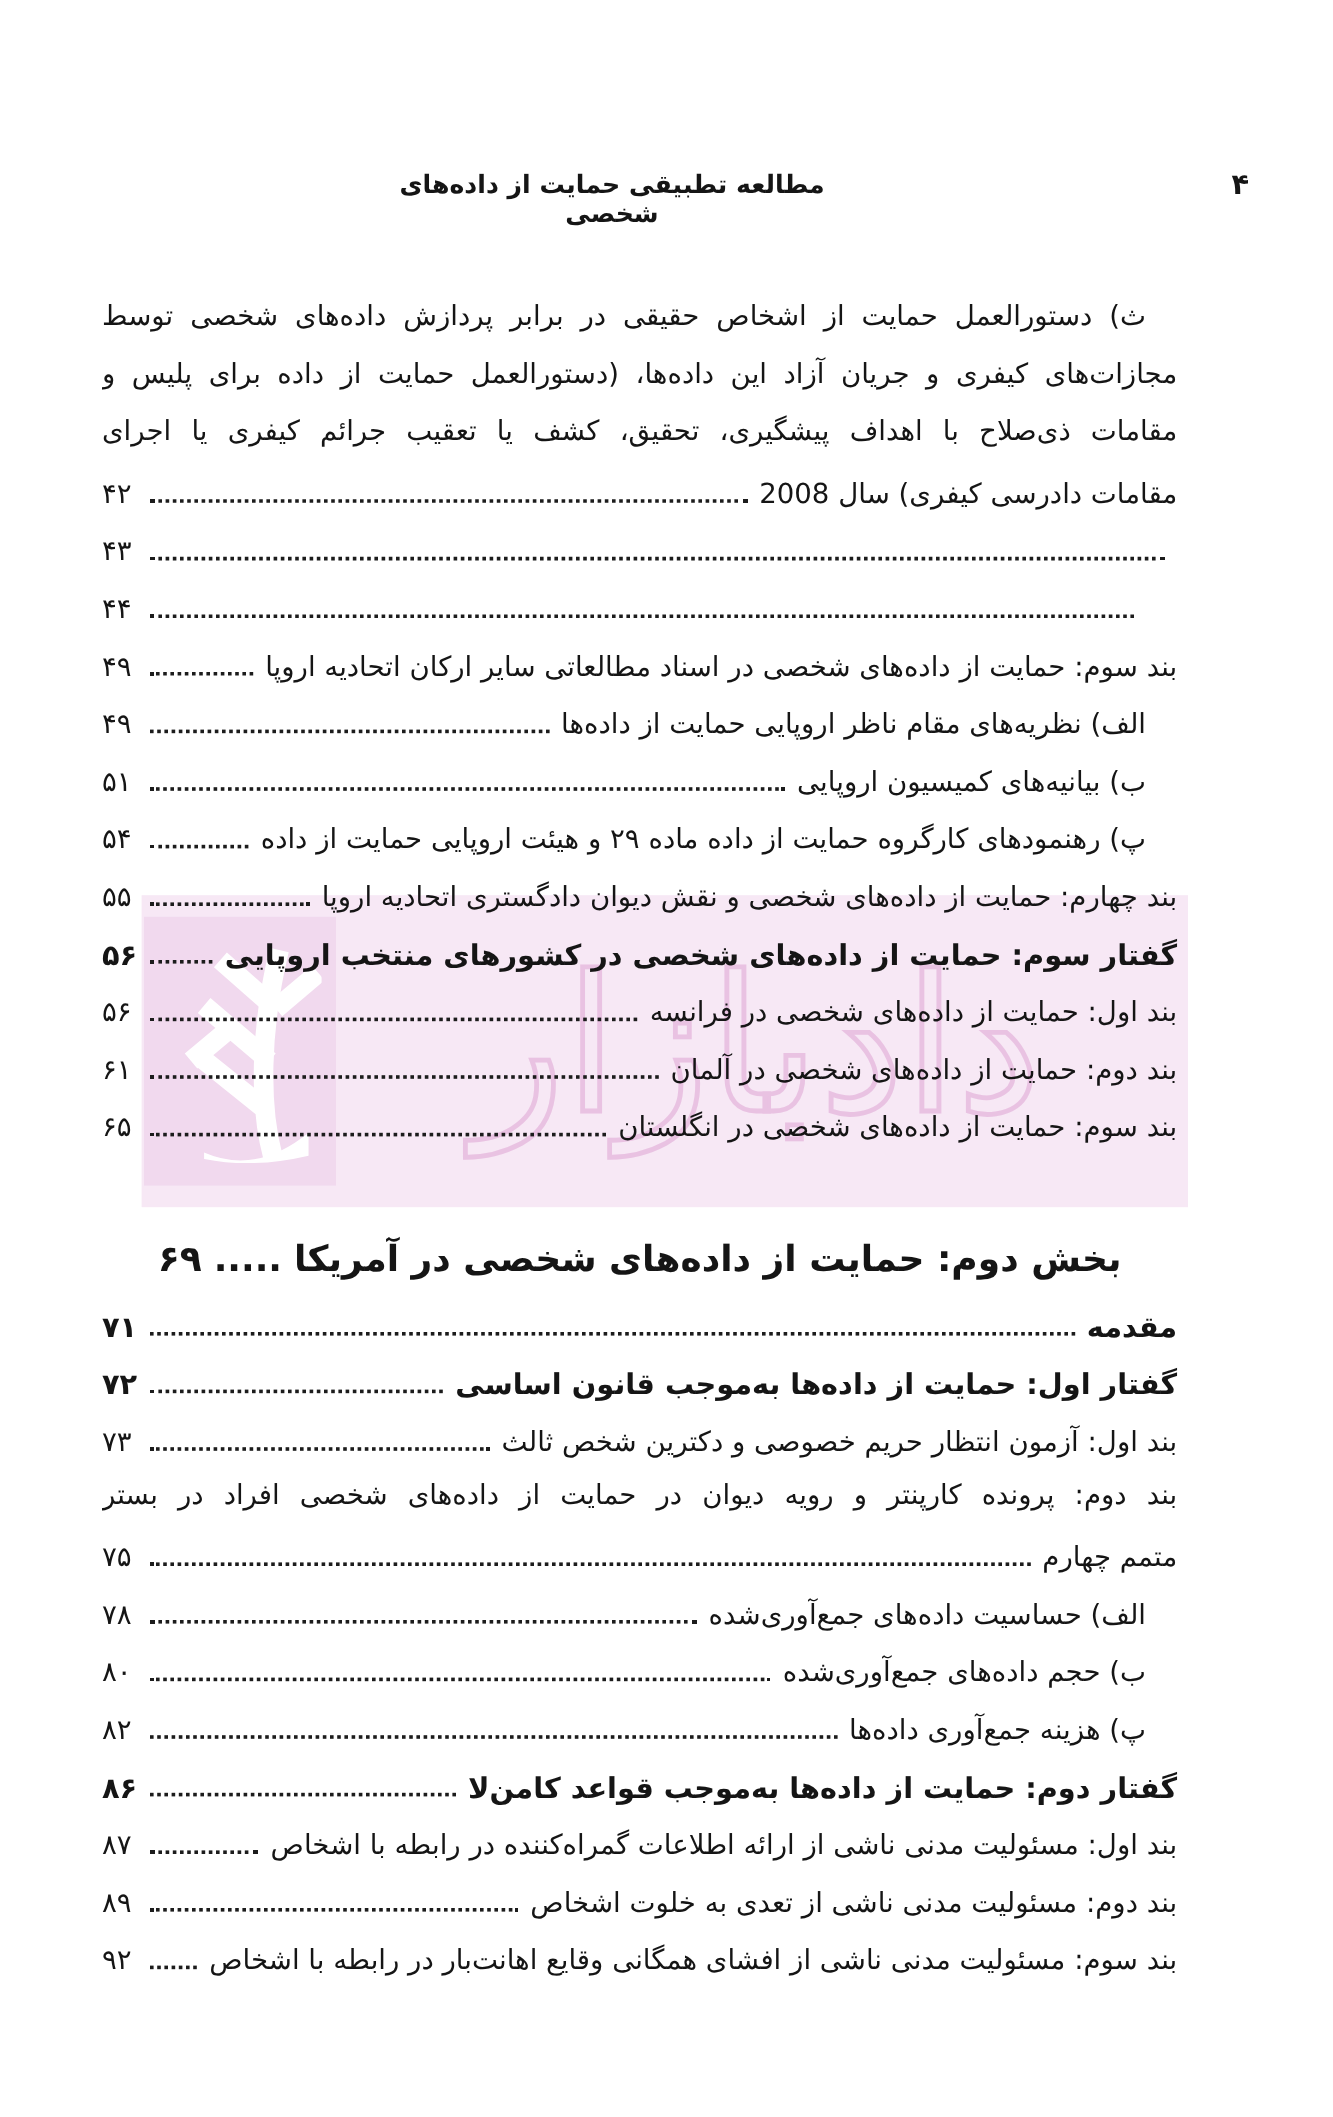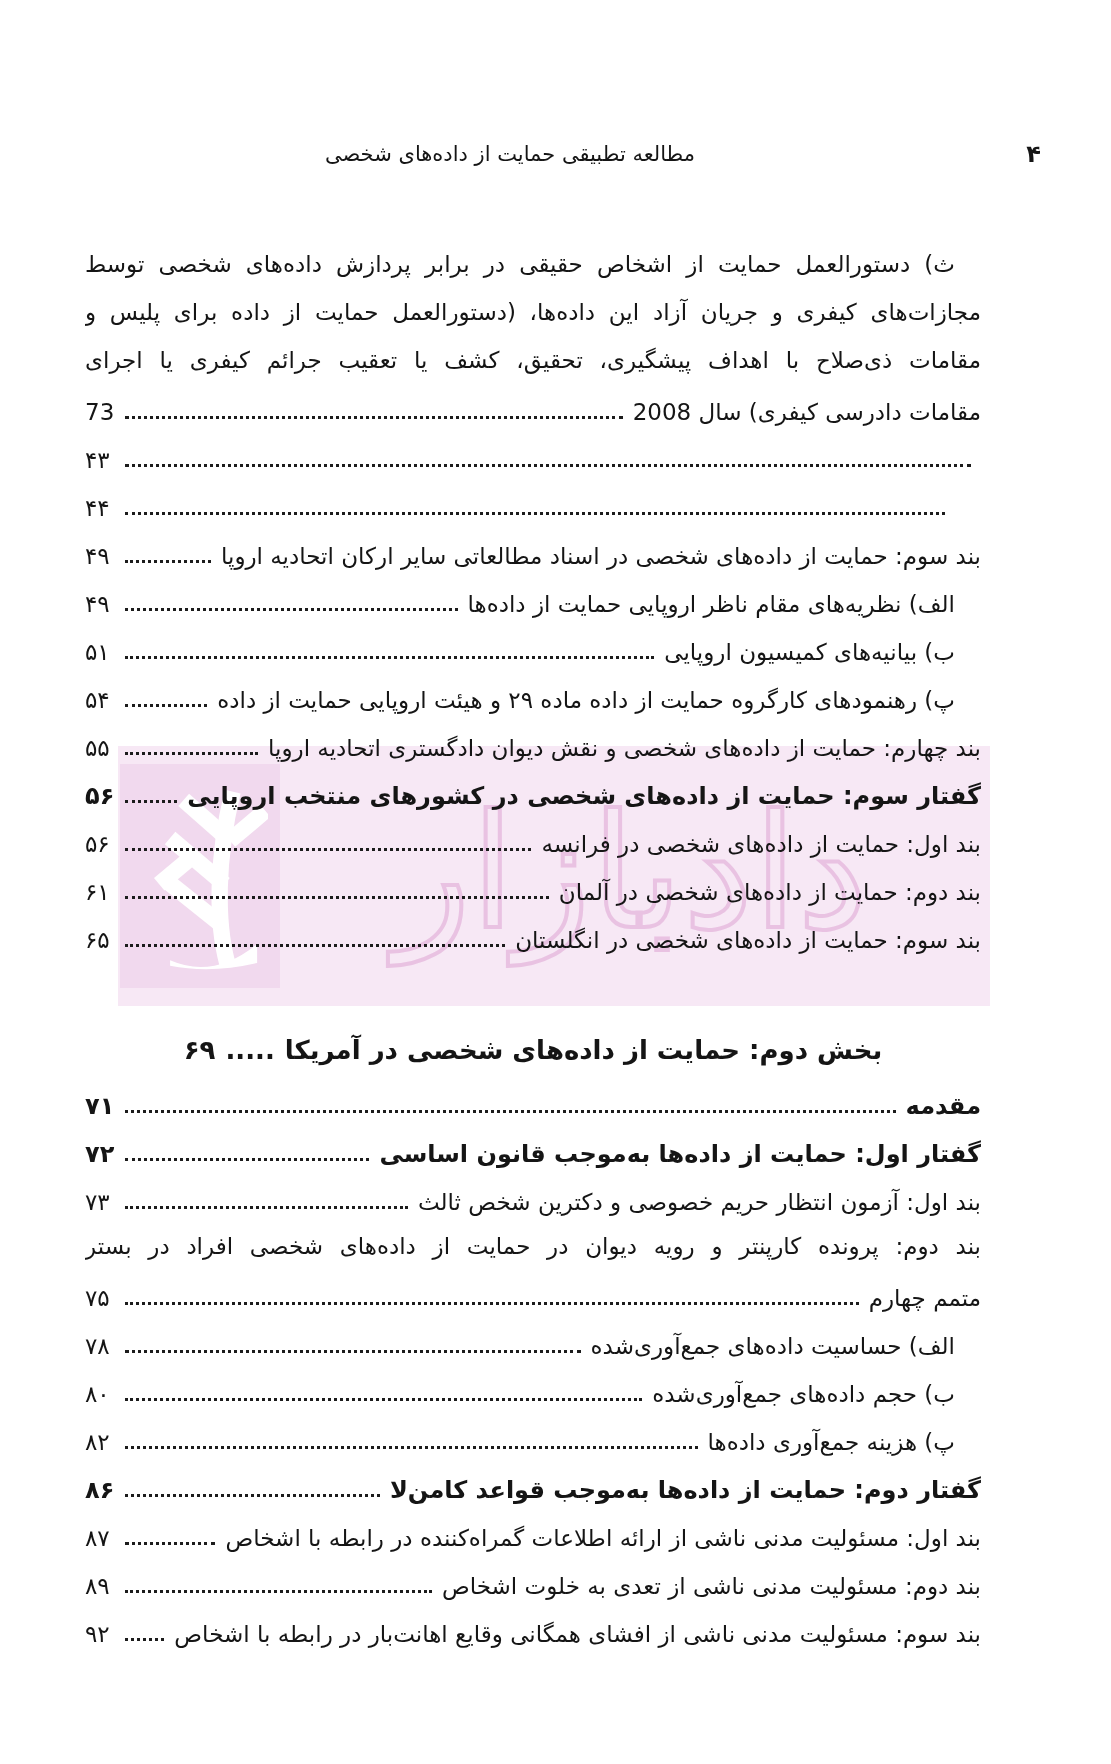--- a/index.html
+++ b/index.html
@@ -10,21 +10,21 @@
     background:#ffffff;
     overflow:hidden;
     direction:rtl;
     font-family:"DejaVu Sans",sans-serif;
     color:#151515;
   }
   
   .page-header{position:absolute;top:136px;left:0;right:0;height:48px;}
   .book-title{
     position:absolute;top:6px;left:300px;width:420px;
-    text-align:center;font-size:21px;font-weight:400;
+    text-align:center;font-size:21px;font-weight:700;
   }
   .folio{
     position:absolute;top:4px;right:70px;width:40px;
     text-align:right;font-size:24px;font-weight:700;
   }
   
   .watermark{position:absolute;top:746px;left:118px;width:872px;height:260px;z-index:0;}
   .wm-band{position:absolute;inset:0;background:var(--wm-band,#f7e8f5);}
   .wm-square{
     position:absolute;top:18px;right:auto;left:755px;
@@ -65,21 +65,21 @@
   .leader{
     flex:1 1 auto;min-width:10px;height:0;
     border-bottom:3px dotted #1c1c1c;
     margin:0 10px 8px 8px;
     align-self:flex-end;
   }
   .page-num{flex:0 0 auto;min-width:32px;text-align:left;white-space:nowrap;}
   
   .section-heading{
     position:absolute;top:1026px;right:130px;left:85px;z-index:1;
-    text-align:center;font-size:26px;font-weight:700;height:48px;line-height:48px;
+    text-align:center;font-size:30px;font-weight:700;height:48px;line-height:48px;
     white-space:nowrap;
   }
   .section-heading span{padding:0 5px;}
 </style>
 </head>
 <body>
 
 <div class="page" style="--wm-band: #f7e8f5; --wm-square: #f1d9ee; --wm-stroke: #e9c2e2;">
 
   <div class="watermark">
@@ -105,21 +105,21 @@
     <div class="folio">۴</div>
   </div>
 
   <div class="toc toc-part1" id="toc-part1">
       <div class="toc-line indent fill"><span class="entry-text">ث) دستورالعمل حمایت از اشخاص حقیقی در برابر پردازش داده‌های شخصی توسط</span></div>
       <div class="toc-line fill"><span class="entry-text">مجازات‌های کیفری و جریان آزاد این داده‌ها، (دستورالعمل حمایت از داده برای پلیس و</span></div>
       <div class="toc-line fill"><span class="entry-text">مقامات ذی‌صلاح با اهداف پیشگیری، تحقیق، کشف یا تعقیب جرائم کیفری یا اجرای</span></div>
       <div class="toc-line">
         <span class="entry-text">مقامات دادرسی کیفری) سال 2008</span>
         <span class="leader"></span>
-        <span class="page-num">73</span>
+        <span class="page-num">۴۲</span>
       </div>
       <div class="toc-line">
         <span class="leader"></span>
         <span class="page-num">۴۳</span>
       </div>
       <div class="toc-line indent">
         <span class="leader"></span>
         <span class="page-num">۴۴</span>
       </div>
       <div class="toc-line">

